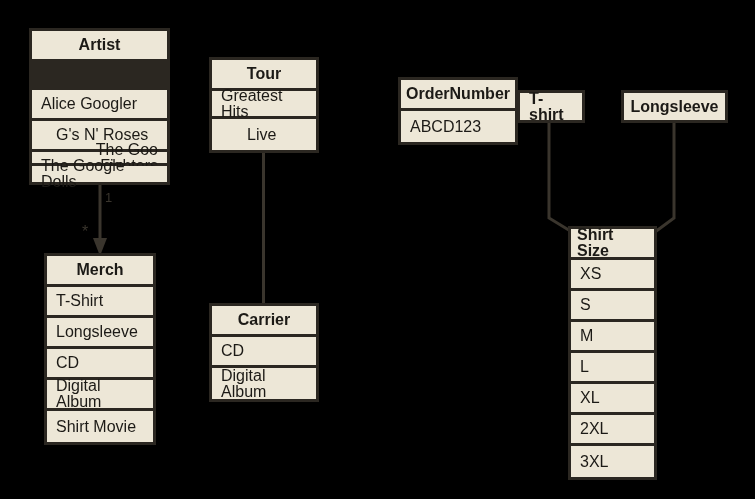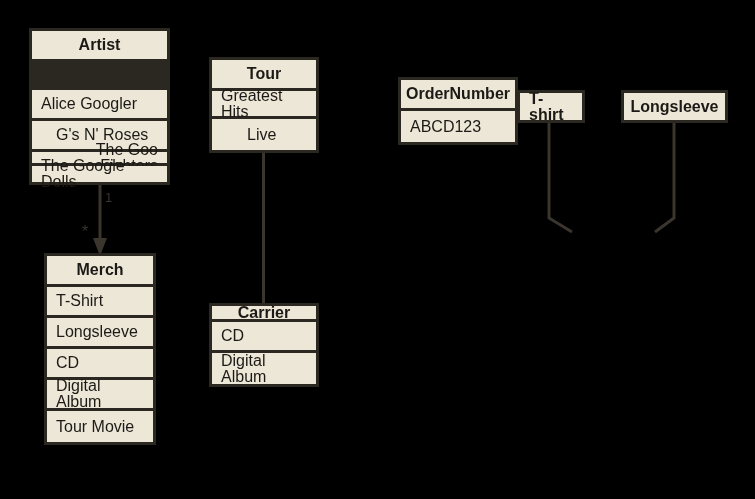--- a/index.html
+++ b/index.html
@@ -118,23 +118,33 @@
   <div class="entity" style="left:621px; top:90px; width:107px;">
     <div class="cell solo" style="height:27px;">Longsleeve</div>
   </div>
 
   <div class="entity" style="left:44px; top:253px; width:112px;">
     <div class="cell header" style="height:31px;">Merch</div>
     <div class="cell" style="height:31px;">T-Shirt</div>
     <div class="cell" style="height:31px;">Longsleeve</div>
     <div class="cell" style="height:31px;">CD</div>
     <div class="cell" style="height:31px;">Digital Album</div>
-    <div class="cell" style="height:31px;">Tour Movie</div>
+    <div class="cell" style="height:31px;">Shirt Movie</div>
   </div>
 
   <div class="entity" style="left:209px; top:303px; width:110px;">
-    <div class="cell header" style="height:16px;">Carrier</div>
+    <div class="cell header" style="height:31px;">Carrier</div>
     <div class="cell" style="height:31px;">CD</div>
     <div class="cell" style="height:31px;">Digital Album</div>
   </div>
 
+  <div class="entity" style="left:568px; top:226px; width:89px;">
+    <div class="cell header" style="height:31px;">Shirt Size</div>
+    <div class="cell" style="height:31px;">XS</div>
+    <div class="cell" style="height:31px;">S</div>
+    <div class="cell" style="height:31px;">M</div>
+    <div class="cell" style="height:31px;">L</div>
+    <div class="cell" style="height:31px;">XL</div>
+    <div class="cell" style="height:31px;">2XL</div>
+    <div class="cell" style="height:31px;">3XL</div>
+  </div>
 
 </div>
 
 </body></html>

